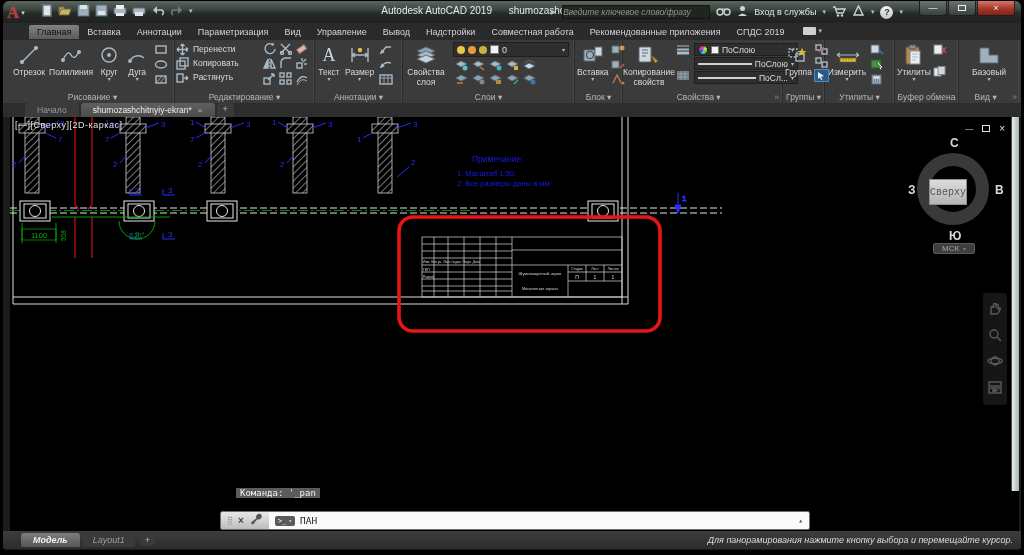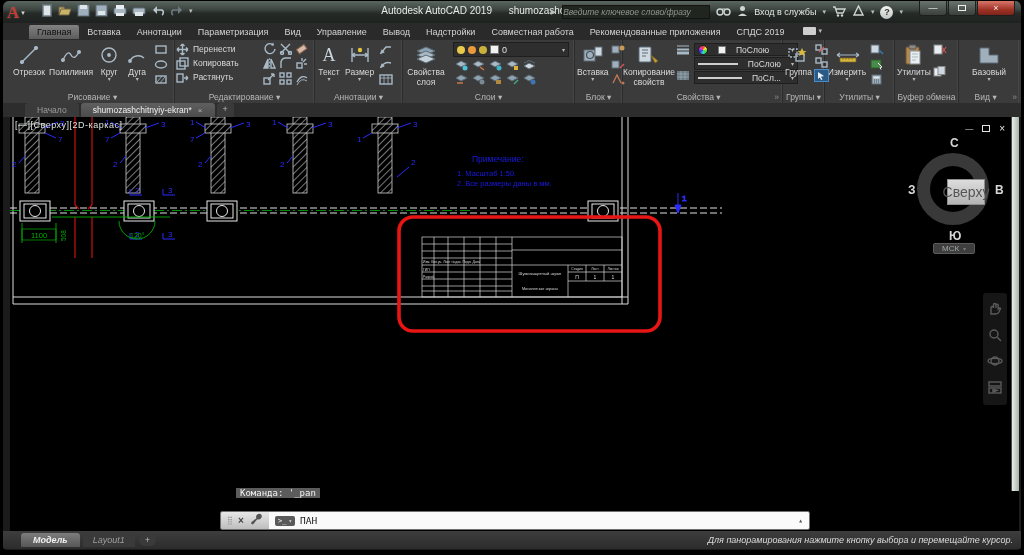--- a/index.html
+++ b/index.html
@@ -55,21 +55,21 @@
   .ic14 { width:15px; height:13px; display:flex; align-items:center; justify-content:center; }
   .rowbtn { display:flex; align-items:center; gap:3px; font-size:8.5px; color:#dadada; height:14px; }
   svg.s { stroke:#a9bac7; fill:none; stroke-width:1.4; }
   .grid3 { display:grid; grid-template-columns:repeat(3,16px); grid-auto-rows:15px; align-items:center; justify-items:center; }
   .colx { display:flex; flex-direction:column; justify-content:space-between; height:44px; padding-top:1px; }
   .ldrop { display:flex; align-items:center; gap:3px; height:15px; background:#2e2e2e; border:1px solid #1f1f1f;
     padding:0 3px; color:#e0e0e0; font-size:9px; }
   .dot { width:8px; height:8px; border-radius:50%; }
   .sq { width:9px; height:9px; background:#f2f2f2; border:1px solid #777; }
   .lgrid { display:grid; grid-template-columns:repeat(5,17px); grid-auto-rows:14px; justify-items:center; align-items:center; margin-top:2px; }
-  .pdrop { display:flex; align-items:center; gap:10px; height:13px; background:#2e2e2e; border:1px solid #1f1f1f;
+  .pdrop { display:flex; align-items:center; gap:3px; height:13px; background:#2e2e2e; border:1px solid #1f1f1f;
     padding:0 3px; color:#dcdcdc; font-size:8.5px; margin-bottom:1px; width:104px; }
   .pline { flex:1; height:2px; background:#cfcfcf; }
   .wheel { width:13px; height:13px; border-radius:50%;
     background:conic-gradient(#e33,#ee3,#3d3,#3dd,#33e,#d3d,#e33); border:1px solid #222; }
 
   
   .doctabs { position:absolute; left:0; top:102px; width:100%; height:14px; background:#2d2d2d; display:flex; padding-left:22px; }
   .dtab { font-size:8.5px; color:#9b9b9b; background:#3a3a3a; border-radius:3px 3px 0 0; padding:1px 12px;
     margin-right:2px; display:flex; align-items:center; gap:6px; }
   .dtab.active { background:linear-gradient(#5f5f5f,#4c4c4c); color:#f0f0f0; }
@@ -79,23 +79,23 @@
   
   .canvas { position:absolute; left:7px; top:116px; width:1009px; height:414px; background:#000; overflow:hidden; }
   .vpctl { position:absolute; left:5px; top:3px; color:#dde2df; font-size:9px; letter-spacing:0.5px; }
   .dwgbtns { position:absolute; right:14px; top:6px; display:flex; gap:9px; color:#e4e4e4; font-size:10px; align-items:center; }
   .dwgbtns .box { width:8px; height:7px; border:1px solid #e4e4e4; }
   .vcube { position:absolute; right:18px; top:20px; width:92px; height:120px; }
   .ring { position:absolute; left:8px; top:16px; width:72px; height:72px; border-radius:50%;
     border:13px solid rgba(62,62,62,0.92); }
   .vlet { position:absolute; color:#d6d6d6; font-size:12px; font-weight:bold; }
   .vc-c { left:41px; top:-1px; } .vc-s { left:40px; top:92px; } .vc-w { left:-1px; top:46px; } .vc-e { left:86px; top:46px; }
-  .vcenter { position:absolute; left:38px; top:42px; width:38px; height:26px;
+  .vcenter { position:absolute; left:20px; top:42px; width:38px; height:26px;
     background:linear-gradient(#dcdcdc,#b4b4b4); border:1px solid #8e8e8e; color:#555;
-    font-size:14px; display:flex; align-items:center; justify-content:center; }
+    font-size:10px; display:flex; align-items:center; justify-content:center;font-family:Liberation Mono, monospace; }
   .wcs { position:absolute; left:24px; top:106px; background:#3e3e3e; border:1px solid #5a5a5a; border-radius:2px;
     color:#9fa8a2; font-size:8px; padding:0px 8px; display:flex; gap:4px; align-items:center; }
   .navbar { position:absolute; right:12px; top:176px; width:24px; height:112px;
     background:rgba(74,74,74,0.30); border-radius:3px; display:flex; flex-direction:column; align-items:center;
     justify-content:space-around; padding:4px 0; }
   .navbar svg { stroke:#5b5b5b; fill:none; stroke-width:1.4; }
   .vscroll { position:absolute; right:0; top:0; width:8px; height:374px;
     background:linear-gradient(90deg,#e8efe9,#aab2ac); border-left:1px solid #4a4a4a; }
 
   .hist { position:absolute; background:rgba(105,105,105,0.88); color:#f2f2f2;

